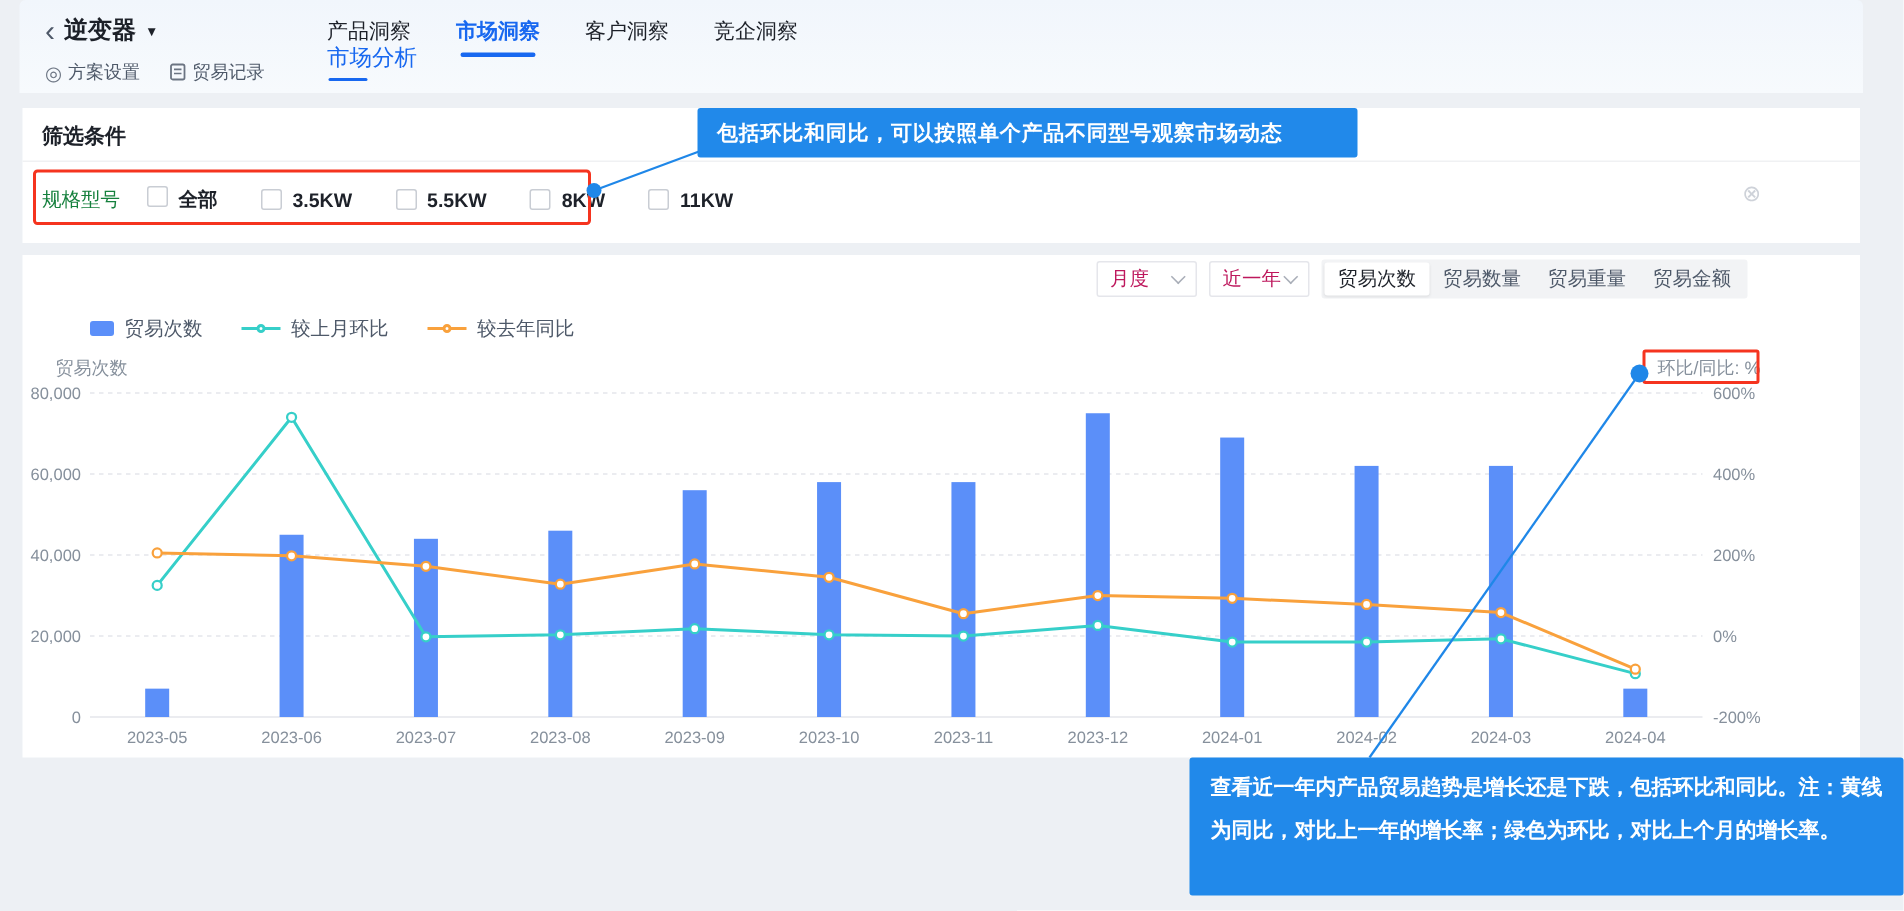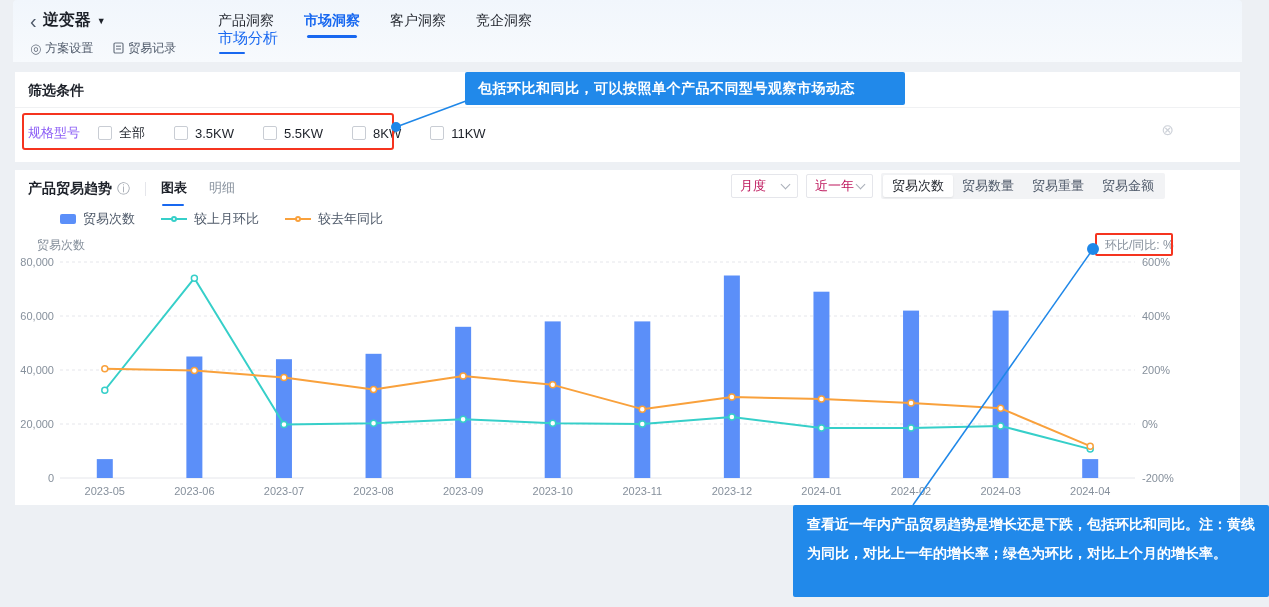--- a/index.html
+++ b/index.html
@@ -28,22 +28,22 @@
                        bottom:2px; width:50px; height:3px; background:#1868f0; border-radius:2px; }
   .subtab { position:absolute; left:205px; top:29px; font-size:15px; color:#1868f0; cursor:pointer; }
   .subtab::after { content:""; display:block; margin-top:4px; margin-left:1px;
                    width:26px; height:2px; background:#1868f0; border-radius:1px; }
   
   .card { position:absolute; background:#fff; border-radius:0; }
   #filter-card { left:15px; top:72px; width:1225px; height:90px; }
   .filter-title { position:absolute; left:13px; top:10px; font-size:14px; font-weight:bold; }
   .filter-divider { position:absolute; left:0; top:35px; width:100%; height:1px; background:#f0f1f3; }
   .filter-row { position:absolute; left:13px; top:46px; height:30px; display:flex; align-items:center; font-size:13px; }
-  .filter-label { color:#8b5cf6; width:70px; }
-  .cb { display:flex; align-items:center; gap:7px; margin-right:29px; cursor:pointer; }
+  .filter-label { color:#15803d; width:70px; }
+  .cb { display:flex; gap:7px; margin-right:29px; cursor:pointer;font-weight:bold; }
   .cbbox { width:14px; height:14px; border:1px solid #c9cdd4; border-radius:2px; background:#fff; }
   .clear-ic { position:absolute; right:66px; top:51px; color:#ced2d9; font-size:15px; line-height:14px; cursor:pointer; }
   
   #chart-card { left:15px; top:170px; width:1225px; height:335px; }
   .chart-head { position:absolute; left:13px; top:9px; display:flex; align-items:center; }
   .chart-title { font-size:14px; font-weight:bold; }
   .info-ic { color:#a0a6af; font-size:13px; margin-left:5px; cursor:pointer; }
   .vdiv { width:1px; height:14px; background:#e5e6eb; margin:0 15px; }
   .vtab { position:relative; font-size:13px; color:#86909c; margin-right:22px; cursor:pointer; padding-bottom:2px; }
   .vtab.active { color:#1d2129; font-weight:bold; }
@@ -141,30 +141,20 @@
         <label class="cb">
           <span class="cbbox"></span>
           <span>11KW</span>
         </label>
       </span>
   </div>
   <span class="clear-ic">⊗</span>
 </div>
 
 <div class="card" id="chart-card">
-  <div class="chart-head">
-    <span class="chart-title">产品贸易趋势</span>
-    <span class="info-ic">ⓘ</span>
-    <span class="vdiv"></span>
-    <span style="display:flex;">
-
-    <span class="vtab active">图表</span>
-        <span class="vtab">明细</span>
-      </span>
-  </div>
   <div class="controls">
     <div class="select">
       <span>月度</span>
       <span class="chev"></span>
     </div>
     <div class="select">
       <span>近一年</span>
       <span class="chev"></span>
     </div>
     <div class="segmented">

